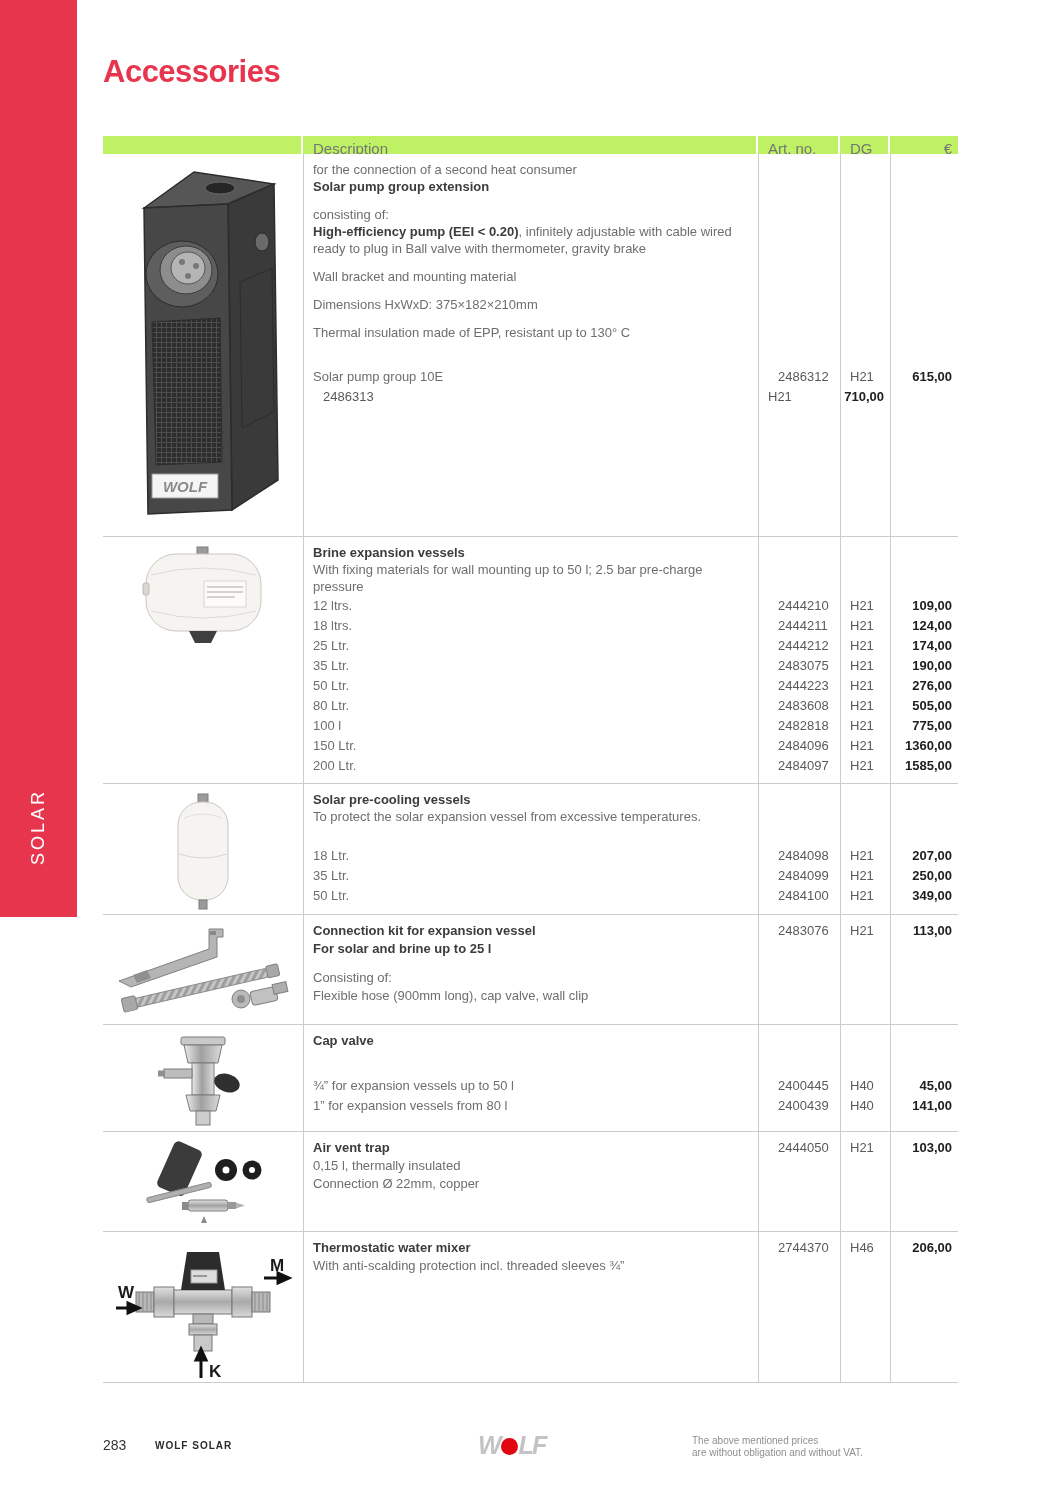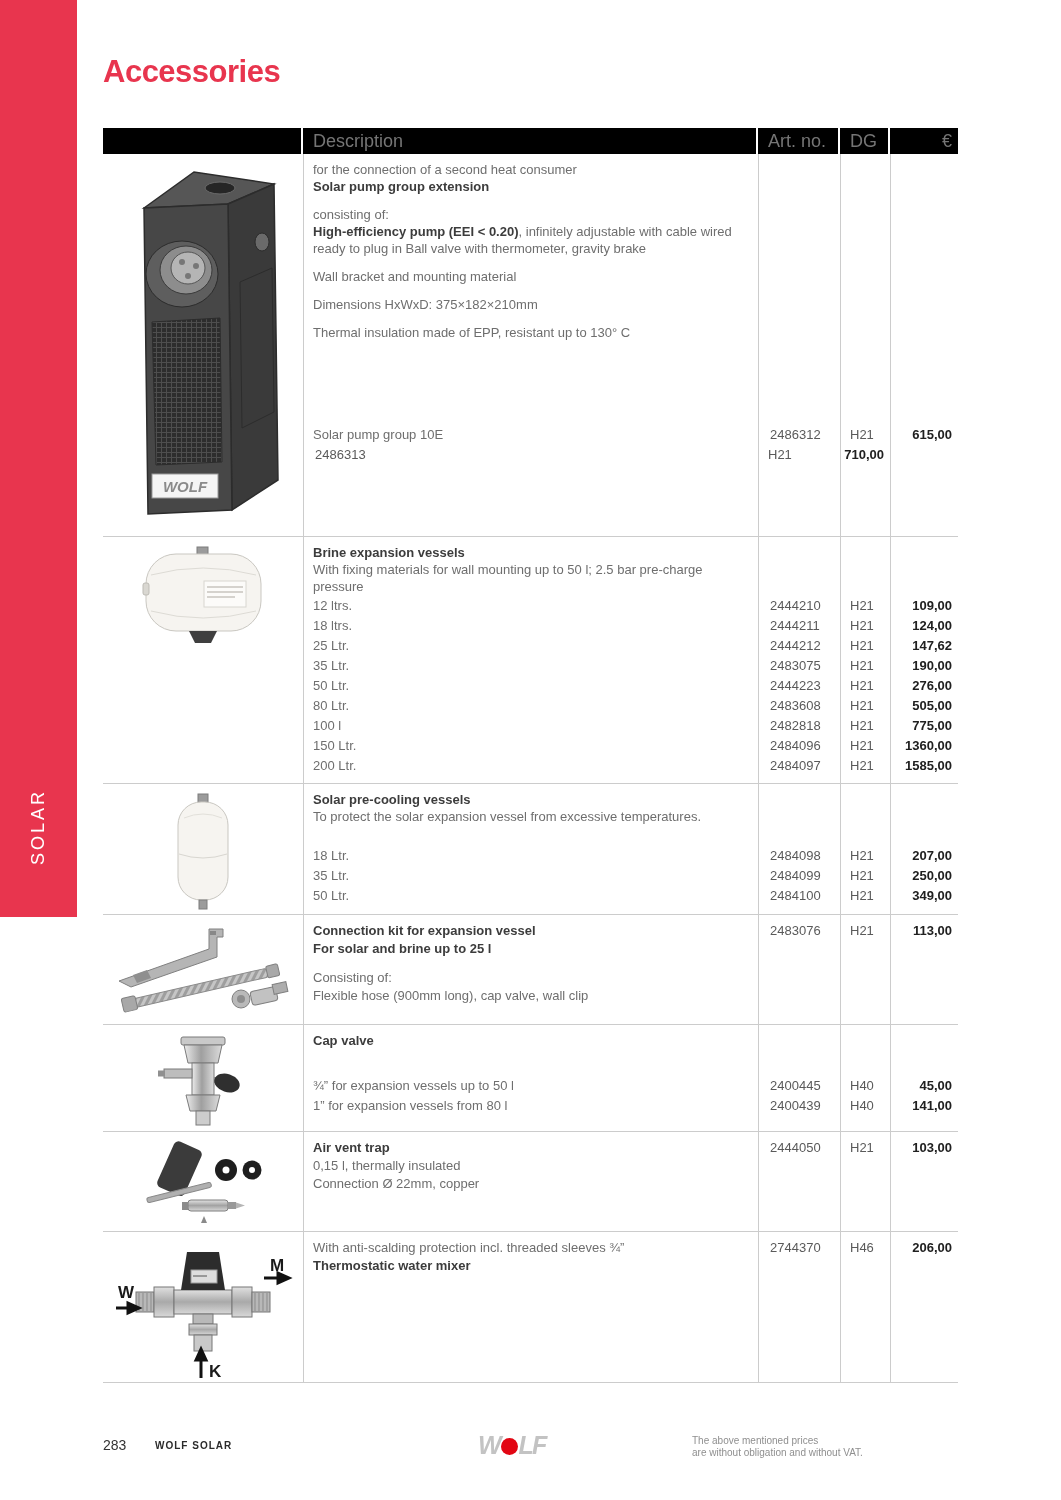--- a/index.html
+++ b/index.html
@@ -11,40 +11,40 @@
     justify-content: center; padding-bottom: 52px; }
   .sidebar-label { color: #fff; font-size: 18px; letter-spacing: 3px;
     writing-mode: vertical-rl; transform: rotate(180deg); }
 
   .page-title { position: absolute; left: 103px; top: 54px; font-size: 31px;
     font-weight: bold; color: var(--accent, #e8354e); letter-spacing: -0.5px; }
 
   .catalog-table { position: absolute; left: 103px; top: 128px; width: 855px; }
   .thead { display: grid; grid-template-columns: 198px 453px 80px 48px 68px;
     column-gap: 2px; height: 26px; }
-  .th { background: #000000; color: #757575; font-size: 18px; line-height: 26px;
-    padding-left: 10px; overflow: hidden; }
+  .th { background: #bef264; color: #757575; font-size: 15px; line-height: 26px;
+    padding-left: 10px; overflow: hidden; margin-top: 8px; }
   .th-price { text-align: right; padding-right: 6px; padding-left: 0; }
 
   .prow { position: relative; display: flex; border-bottom: 1px solid #cccccc; }
   .vline { position: absolute; top: 0; bottom: 0; width: 1px; background: #cccccc; }
   .pimg { flex: 0 0 200px; display: flex; justify-content: center;
     align-items: flex-start; padding-top: 8px; }
   .pimg svg { display: block; }
   .pcontent { flex: 1; padding-top: 7px; padding-bottom: 6px; }
 
   .intro { width: 455px; padding: 0 6px 0 10px; font-size: 13px; line-height: 17px;
     color: #6e6e6e; }
   .ln .b { font-weight: bold; color: #3c3c3c; }
   .gap { height: 11px; }
 
   .item { display: grid; grid-template-columns: 455px 82px 50px 68px;
     margin-bottom: 2px; font-size: 13px; line-height: 18px; }
   .idesc { padding: 0 6px 0 10px; color: #6e6e6e; }
-  .iart { padding-left: 12px; color: #5a5a5a; }
+  .iart { padding-left: 20px; color: #5a5a5a; }
   .idg  { padding-left: 10px; color: #5a5a5a; }
   .iprice { text-align: right; padding-right: 6px; color: #202020; font-weight: bold; }
 
   .footer { position: absolute; left: 0; top: 1430px; width: 1056px; height: 50px; }
   .page-num { position: absolute; left: 103px; top: 7px; font-size: 14px; color: #333; }
   .footer-brand { position: absolute; left: 155px; top: 10px; font-size: 10px;
     font-weight: bold; letter-spacing: 1px; color: #2b2b2b; }
   .wolf-logo { position: absolute; left: 478px; top: 1px; white-space: nowrap; }
   .wolf-logo .ltr { font-size: 25px; font-weight: bold; font-style: italic;
     color: #c3c3c3; letter-spacing: -2px; }
@@ -108,21 +108,21 @@
             <div class="gap"></div>
             <div class="ln"><span class="">consisting of:</span></div>
             <div class="ln"><span class="b">High-efficiency pump (EEI &lt; 0.20)</span><span class="">, infinitely adjustable with cable wired ready to plug in Ball valve with thermometer, gravity brake</span></div>
             <div class="gap"></div>
             <div class="ln"><span class="">Wall bracket and mounting material</span></div>
             <div class="gap"></div>
             <div class="ln"><span class="">Dimensions HxWxD: 375×182×210mm</span></div>
             <div class="gap"></div>
             <div class="ln"><span class="">Thermal insulation made of EPP, resistant up to 130° C</span></div>
           </div>
-          <div class="items" style="margin-top: 85px;">
+          <div class="items" style="margin-top: 27px;">
             <div class="item">
               <div class="idesc">
                 <div class="ln"><span class="">Solar pump group 10E</span></div>
               </div>
               <div class="iart">2486312</div>
               <div class="idg">H21</div>
               <div class="iprice">615,00</div>
             </div>
             <div class="item">
               <div class="iart">2486313</div>
@@ -170,21 +170,21 @@
               <div class="iart">2444211</div>
               <div class="idg">H21</div>
               <div class="iprice">124,00</div>
             </div>
             <div class="item">
               <div class="idesc">
                 <div class="ln"><span class="">25 Ltr.</span></div>
               </div>
               <div class="iart">2444212</div>
               <div class="idg">H21</div>
-              <div class="iprice">147,62</div>
+              <div class="iprice">174,00</div>
             </div>
             <div class="item">
               <div class="idesc">
                 <div class="ln"><span class="">35 Ltr.</span></div>
               </div>
               <div class="iart">2483075</div>
               <div class="idg">H21</div>
               <div class="iprice">190,00</div>
             </div>
             <div class="item">
@@ -451,22 +451,22 @@
             </g>
   <text x="6" y="58" font-size="17" font-weight="bold" fill="#1a1a1a" font-family="Liberation Sans, sans-serif">W</text>
   <text x="158" y="31" font-size="17" font-weight="bold" fill="#1a1a1a" font-family="Liberation Sans, sans-serif">M</text>
   <text x="97" y="137" font-size="17" font-weight="bold" fill="#1a1a1a" font-family="Liberation Sans, sans-serif">K</text>
           </svg>
         </div>
         <div class="pcontent">
           <div class="items">
             <div class="item">
               <div class="idesc">
+                <div class="ln"><span class="b">Thermostatic water mixer</span></div>
                 <div class="ln"><span class="">With anti-scalding protection incl. threaded sleeves ¾”</span></div>
-                <div class="ln"><span class="b">Thermostatic water mixer</span></div>
               </div>
               <div class="iart">2744370</div>
               <div class="idg">H46</div>
               <div class="iprice">206,00</div>
             </div>
           </div>
         </div>
       </div>
     </div>
 </div>

